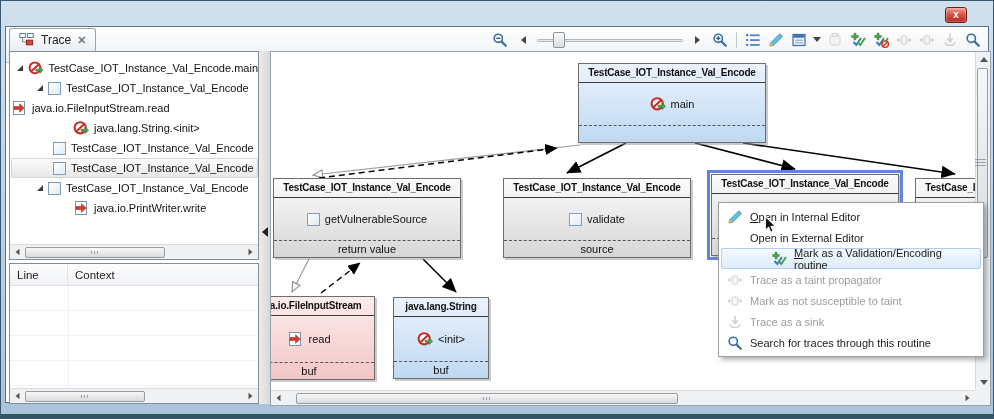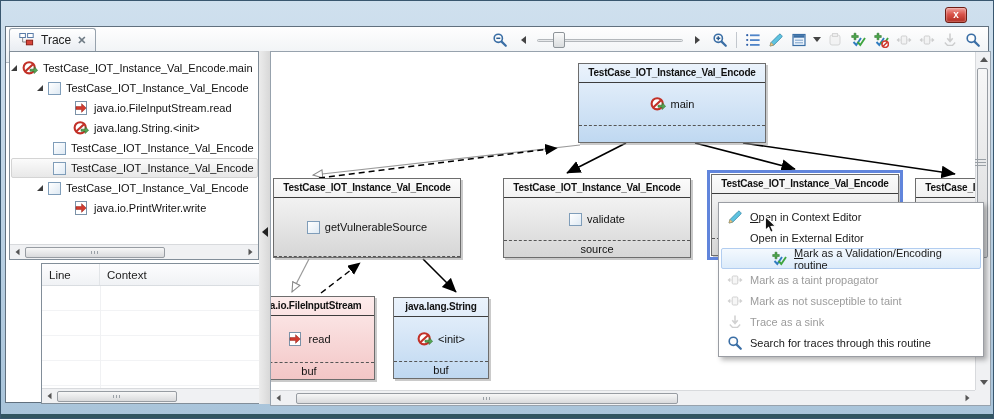--- a/index.html
+++ b/index.html
@@ -40,21 +40,21 @@
 
   
   .tree-panel { position:absolute; left:3px; top:24px; width:250px; height:209px; background:#fff; border:1px solid #828e99; }
   .tree-rows { position:absolute; left:0; top:0; right:0; bottom:15px; overflow:hidden; }
   .trow { position:absolute; left:1px; right:0; height:20px; display:flex; align-items:center; gap:5px;
     font-size:11px; color:#111; white-space:nowrap; overflow:hidden; }
   .trow.sel { background:linear-gradient(#fbfbfb,#e8e8e8); border:1px solid #d4d4d4; border-radius:2px; }
   .exp { width:0; height:0; border-left:6px solid transparent; border-bottom:6px solid #3c3c3c; flex:none; }
   .cb { width:13px; height:13px; flex:none; background:linear-gradient(135deg,#ffffff,#dfeaf4); border:1px solid #7f9db9; }
 
-  .table-panel { position:absolute; left:3px; top:236px; width:250px; height:141px; background:#fff; border:1px solid #828e99;margin-left:32px; }
+  .table-panel { position:absolute; left:3px; top:236px; width:250px; height:141px; background:#fff; border:1px solid #828e99; }
   .table-header { position:absolute; left:0; top:0; right:0; height:22px; display:flex; align-items:center;
     background:linear-gradient(#fdfdfe,#f0f2f5); border-bottom:1px solid #d9dde1; font-size:11.5px; color:#222; }
   .th1 { width:58px; padding-left:7px; border-right:1px solid #e2e5e8; height:100%; display:flex; align-items:center; }
   .th2 { padding-left:7px; }
   .table-body { position:absolute; left:0; top:22px; right:0; bottom:15px; overflow:hidden; }
   .tbl-colsep { position:absolute; left:58px; top:0; bottom:0; border-left:1px solid #f0f1f3; }
   .tbl-row { height:25px; border-bottom:1px solid #f2f3f5; }
 
   
   .hscroll { position:absolute; left:0; right:0; bottom:0; height:15px; background:#f0f1f3; border-top:1px solid #d8dadd;
@@ -272,33 +272,33 @@
         <span class="tbtn">
             <svg class="i16">
               <use href="#sym-search"></use>
             </svg>
           </span>
       </div>
     </div>
 
     <div class="tree-panel">
       <div class="tree-rows">
-        <div class="trow" style="top:6px;">
+        <div class="trow" style="top:6px;padding-left:6px">
           <span class="exp"></span>
           <svg class="i16">
               <use href="#sym-taint"></use>
             </svg>
           <span>TestCase_IOT_Instance_Val_Encode.main</span>
         </div>
         <div class="trow" style="top:26px;padding-left:26px">
           <span class="exp"></span>
           <span class="cb"></span>
           <span>TestCase_IOT_Instance_Val_Encode</span>
         </div>
-        <div class="trow" style="top:46px;padding-left:62px">
+        <div class="trow" style="top:46px;">
           <svg class="i16">
               <use href="#sym-docarrow"></use>
             </svg>
           <span>java.io.FileInputStream.read</span>
         </div>
         <div class="trow" style="top:66px;padding-left:62px">
           <svg class="i16">
               <use href="#sym-taint"></use>
             </svg>
           <span>java.lang.String.&lt;init&gt;</span>
@@ -392,20 +392,21 @@
           </div>
           <div class="nfooter"></div>
         </div>
 
         <div class="gnode" style="left:2px;top:126px;width:188px;height:80px">
           <div class="ntitle">TestCase_IOT_Instance_Val_Encode</div>
           <div class="nbody">
             <span class="cb"></span>
             <span>getVulnerableSource</span>
           </div>
+          <div class="nfooter">return value</div>
         </div>
 
         <div class="gnode" style="left:232px;top:126px;width:188px;height:80px">
           <div class="ntitle">TestCase_IOT_Instance_Val_Encode</div>
           <div class="nbody">
             <span class="cb"></span>
             <span>validate</span>
           </div>
           <div class="nfooter">source</div>
         </div>
@@ -466,41 +467,41 @@
       <div class="corner"></div>
     </div>
 
     <div class="menu">
       <div class="mitem u1">
         <span class="micon">
             <svg class="i16">
               <use href="#sym-pencil"></use>
             </svg>
           </span>
-        <span class="u1">Open in Context Editor</span>
+        <span class="u1">Open in Internal Editor</span>
       </div>
       <div class="mitem">
         <span class="micon"></span>
         <span>Open in External Editor</span>
       </div>
       <div class="mitem hl">
         <span class="micon">
             <svg class="i16">
               <use href="#sym-check2plus"></use>
             </svg>
           </span>
         <span class="u1">Mark as a Validation/Encoding routine</span>
       </div>
       <div class="mitem dis">
         <span class="micon">
             <svg class="i16 dim">
               <use href="#sym-prop"></use>
             </svg>
           </span>
-        <span>Mark as a taint propagator</span>
+        <span>Trace as a taint propagator</span>
       </div>
       <div class="mitem dis">
         <span class="micon">
             <svg class="i16 dim">
               <use href="#sym-prop"></use>
             </svg>
           </span>
         <span>Mark as not susceptible to taint</span>
       </div>
       <div class="mitem dis">

